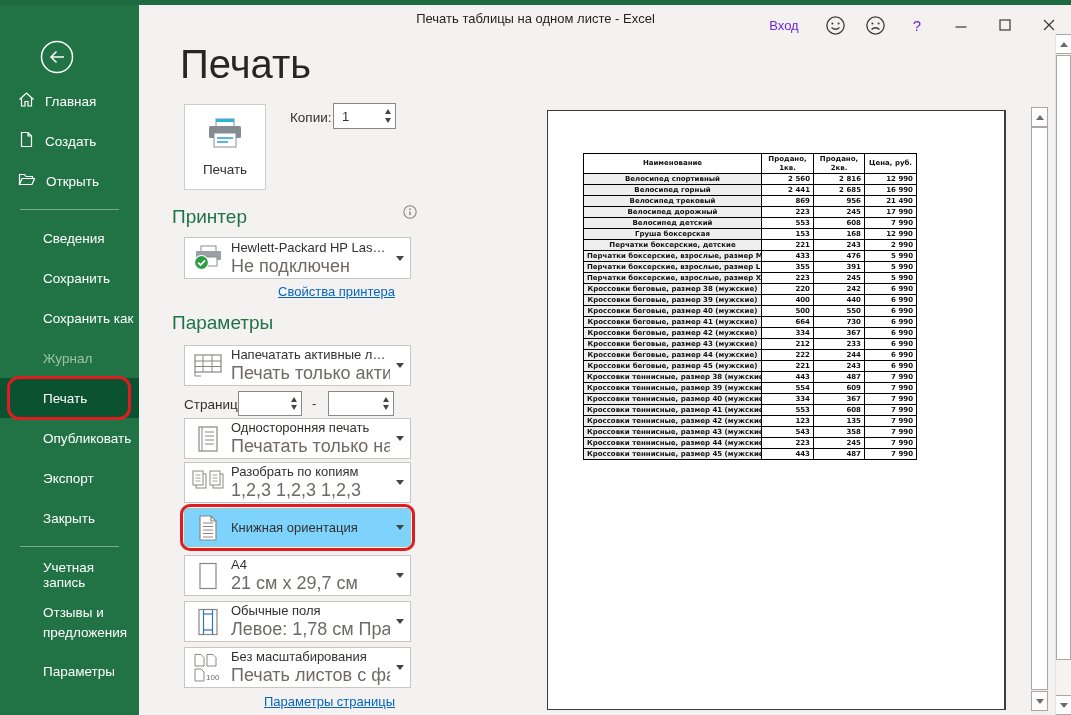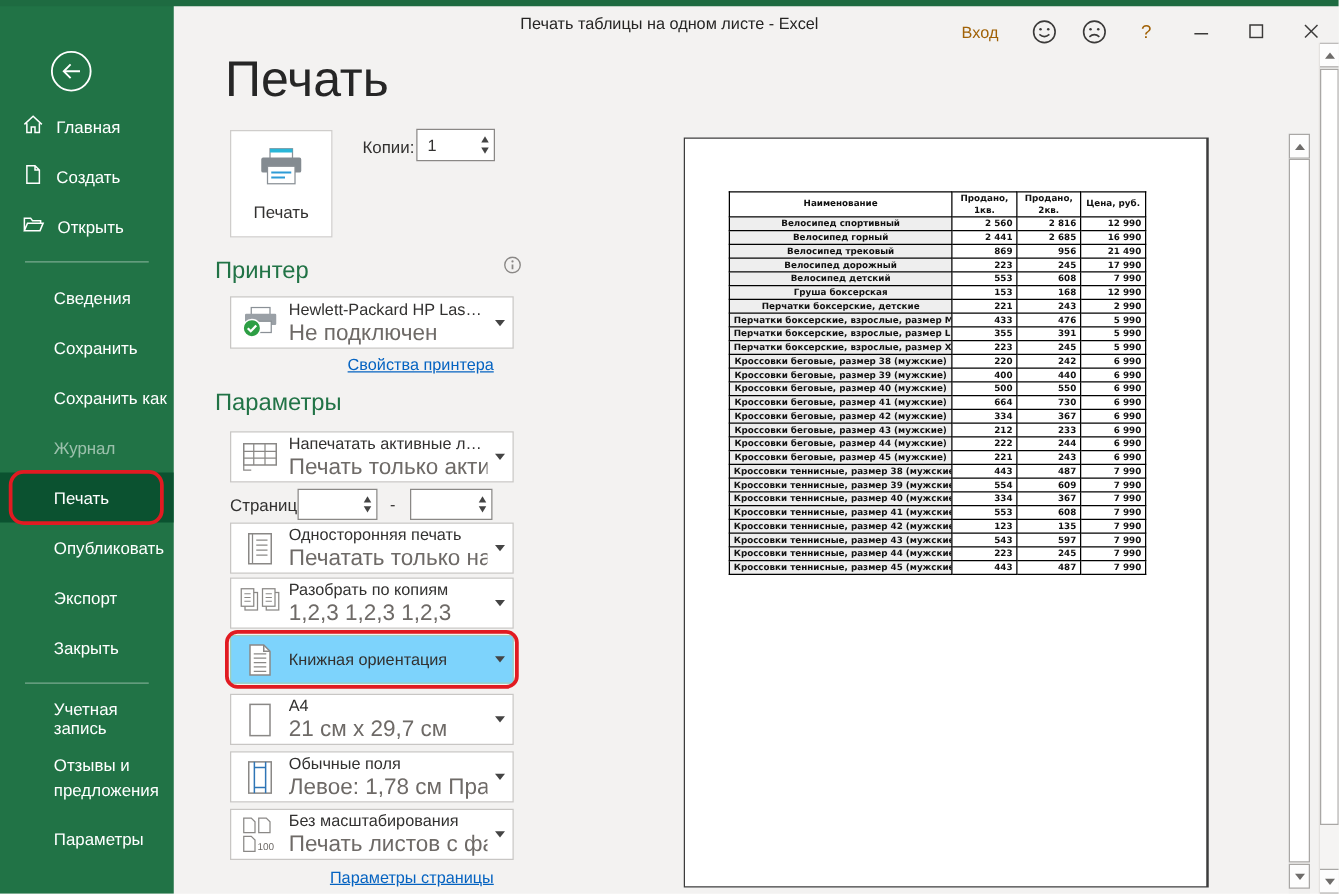--- a/index.html
+++ b/index.html
@@ -5,21 +5,21 @@
   * { margin:0; padding:0; box-sizing:border-box; }
   html,body { width:1071px; height:715px; }
   body { font-family:"Liberation Sans", sans-serif; }
   .app { position:relative; width:1071px; height:715px; background:#f3f2f1; overflow:hidden; }
 
   
   .top-strip { position:absolute; top:0; left:0; right:0; height:5px; background:#1e6b41; z-index:30; }
   .titlebar { position:absolute; top:5px; left:0; right:0; height:29px; background:#f3f2f1; z-index:10; }
   .tb-title { position:absolute; left:0; right:0; top:0; height:29px; line-height:27px; text-align:center; font-size:13px; color:#252423; }
   .tb-controls { position:absolute; right:0; top:0; height:29px; display:flex; align-items:center; }
-  .tb-btn { height:29px; display:flex; align-items:center; justify-content:center; cursor:pointer; color:#a16207;margin-top:11px; }
+  .tb-btn { height:29px; display:flex; align-items:center; justify-content:center; cursor:pointer; color:#6d28d9;margin-top:11px; }
   .tb-signin { width:62px; font-size:13px; }
   .tb-face { width:40px; }
   .tb-help { width:44px; font-size:15px; }
   .tb-sys { width:44px; }
 
   
   .sidebar { position:absolute; left:0; top:0; width:139px; height:715px; background:#217346; z-index:20; color:#fff; overflow:hidden; }
   .back-btn { margin:40px 0 7px 40px; width:34px; height:34px; cursor:pointer; }
   .sb-item { height:40px; display:flex; align-items:center; font-size:13.5px; cursor:pointer; position:relative; }
   .sb-iconitem { padding-left:18px; gap:10px; }
@@ -66,21 +66,21 @@
   .pages-label { position:absolute; left:184px; top:397px; font-size:13.5px; color:#323130; }
   .pages-spin1 { left:238px; top:391px; width:64px; height:25px; }
   .pages-dash { position:absolute; left:312px; top:396px; font-size:13px; color:#323130; }
   .pages-spin2 { left:328px; top:391px; width:66px; height:25px; }
 
   .link { position:absolute; left:168px; width:227px; text-align:right; color:#0563c1; text-decoration:underline; font-size:13px; cursor:pointer; }
   .props-link { top:284px; }
   .setup-link { top:694px; }
 
   
-  .page { position:absolute; left:547px; top:110px; width:420px; height:600px; background:#fff;
+  .page { position:absolute; left:547px; top:110px; width:459px; height:600px; background:#fff;
       border:1px solid #3c3c3c; border-right-width:2px; }
   .ptable { position:absolute; left:35px; top:42px; border-collapse:collapse; table-layout:fixed; width:333px;
       font-family:"DejaVu Sans", sans-serif; font-size:7px; font-weight:bold; color:#111; }
   .ptable th, .ptable td { border:1px solid #000; overflow:hidden; }
   .ptable th { height:20px; text-align:center; white-space:pre-line; line-height:9px; padding:0 2px; background:#fff; }
   .ptable td { height:10px; line-height:10px; padding:0 3px; white-space:nowrap; }
   .ptable td.name { background:#eeeeee; text-align:center; }
   .ptable td.num { text-align:right; background:#fff; }
   .colw0 { width:178px; } .colw1 { width:52px; } .colw2 { width:51px; } .colw3 { width:52px; }
 
@@ -578,21 +578,21 @@
           </tr>
           <tr>
             <td class="name">Кроссовки теннисные, размер 42 (мужские)</td>
             <td class="num">123</td>
             <td class="num">135</td>
             <td class="num">7 990</td>
           </tr>
           <tr>
             <td class="name">Кроссовки теннисные, размер 43 (мужские)</td>
             <td class="num">543</td>
-            <td class="num">597</td>
+            <td class="num">358</td>
             <td class="num">7 990</td>
           </tr>
           <tr>
             <td class="name">Кроссовки теннисные, размер 44 (мужские)</td>
             <td class="num">223</td>
             <td class="num">245</td>
             <td class="num">7 990</td>
           </tr>
           <tr>
             <td class="name">Кроссовки теннисные, размер 45 (мужские)</td>

